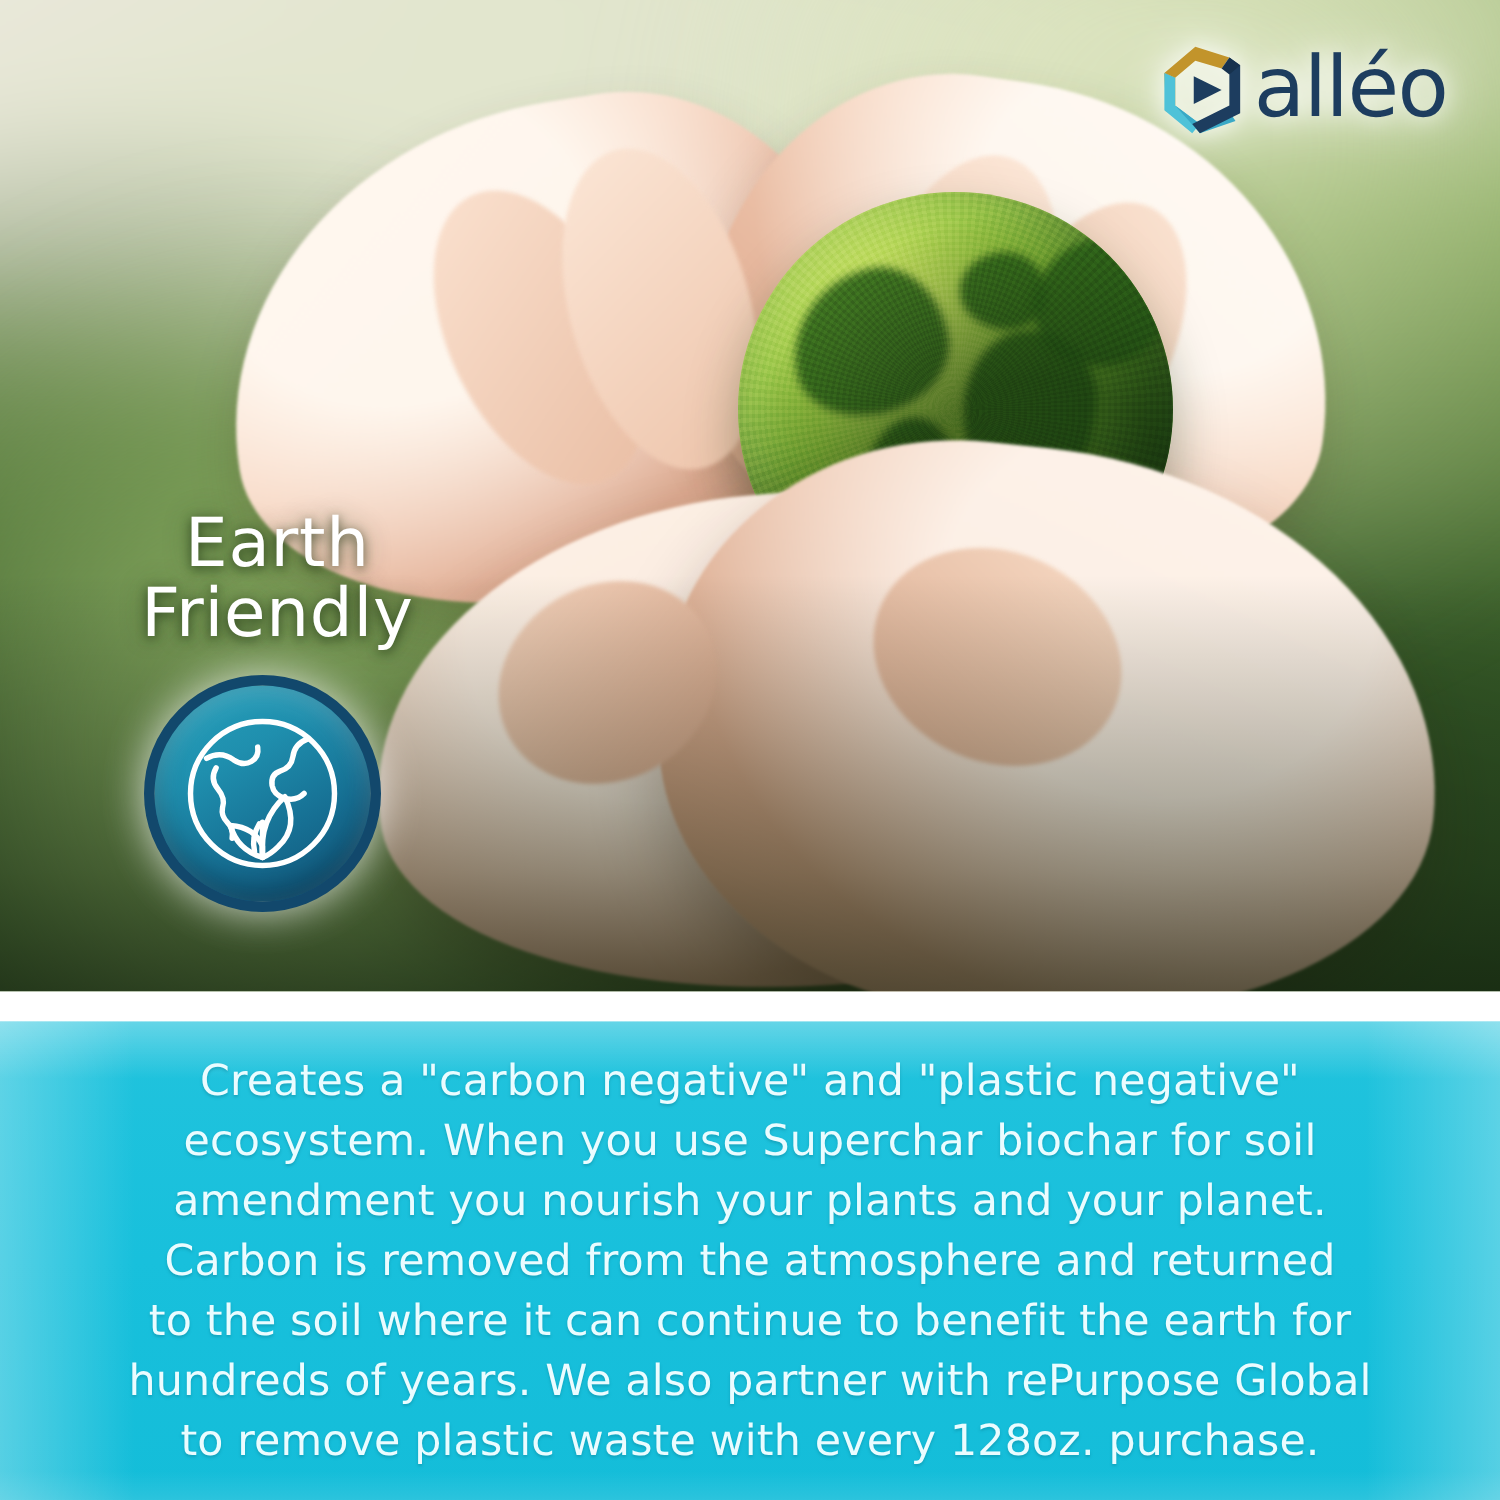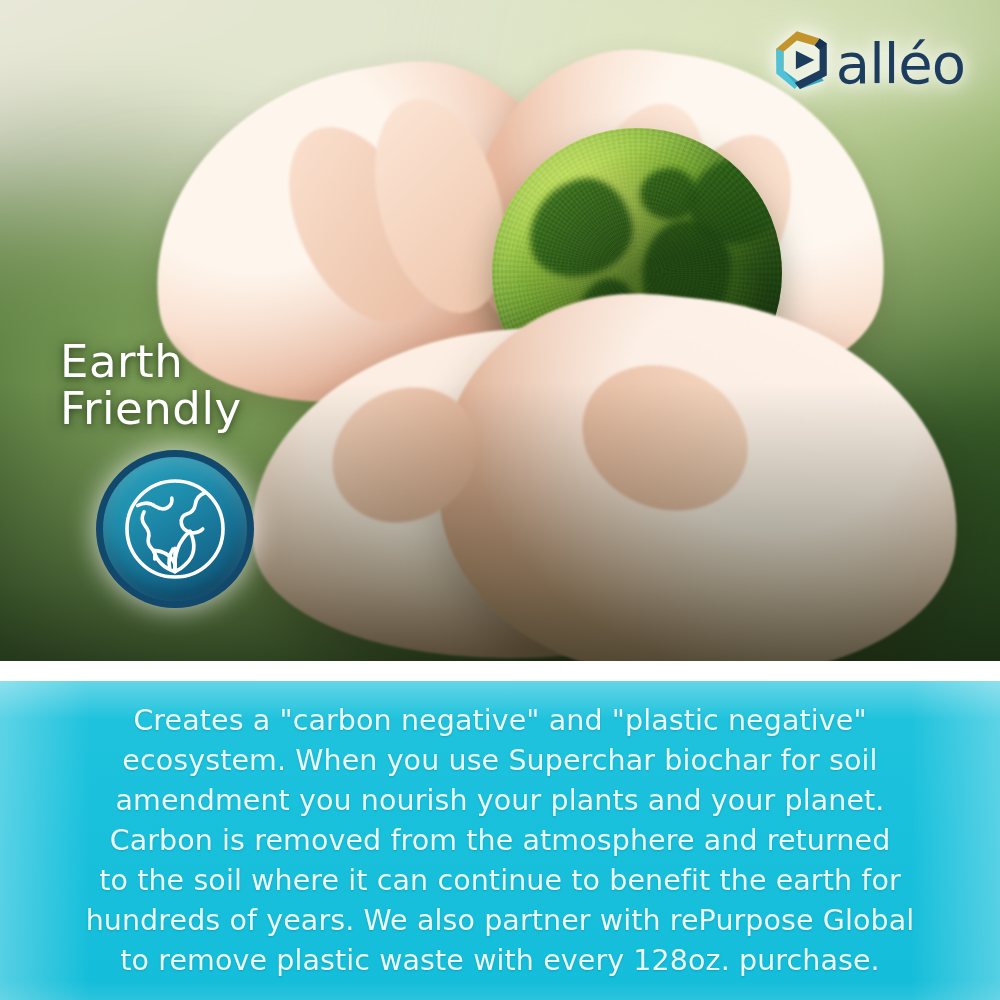--- a/index.html
+++ b/index.html
@@ -133,21 +133,21 @@
         border-radius:48% 52% 44% 56% / 44% 40% 60% 56%;transform:rotate(6deg);}
   .c-as{left:196px;top:30px;width:92px;height:86px;
         border-radius:58% 42% 50% 50% / 56% 50% 50% 44%;transform:rotate(-6deg);}
   .c-au{left:214px;top:188px;width:56px;height:44px;border-radius:50%;}
   .globe-shade{
     position:absolute;inset:0;border-radius:50%;
     background:radial-gradient(circle at 70% 76%, rgba(10,30,8,.5) 0 32%, rgba(10,30,8,0) 70%);
   }
 
   
-  .ef-block{position:absolute;left:60px;top:338px;width:250px;text-align:left;}
+  .ef-block{position:absolute;left:60px;top:338px;width:250px;text-align:center;}
   .ef-title{
     color:#ffffff;
     font-family:"DejaVu Sans", sans-serif;
     font-size:45px;line-height:47px;font-weight:400;letter-spacing:.5px;
     text-shadow:0 2px 7px rgba(28,50,18,.75), 0 0 18px rgba(30,52,20,.45);
     white-space:pre-line;
   }
   .badge-wrap{
     position:absolute;left:96px;top:450px;width:158px;height:158px;
     border-radius:50%;
@@ -180,21 +180,21 @@
     text-align:center;
     font-family:"DejaVu Sans", sans-serif;
     font-size:28.5px;line-height:40px;font-weight:400;letter-spacing:.1px;
     text-shadow:0 1px 2px rgba(8,110,130,.35);
     white-space:pre-line;
   }
 
   
   .logo{
     position:absolute;right:35px;top:26px;
-    display:flex;align-items:flex-end;gap:4px;
+    display:flex;align-items:center;gap:4px;
     filter:drop-shadow(0 0 7px rgba(255,255,255,.95)) drop-shadow(0 0 16px rgba(255,255,255,.7));
   }
   .logo-mark{width:62px;height:66px;display:block;}
   .logo-word{
     font-family:"DejaVu Sans", sans-serif;
     font-size:56px;line-height:56px;font-weight:400;letter-spacing:-1px;
     color:#1d3d5f;
   }
 </style>
 </head>

